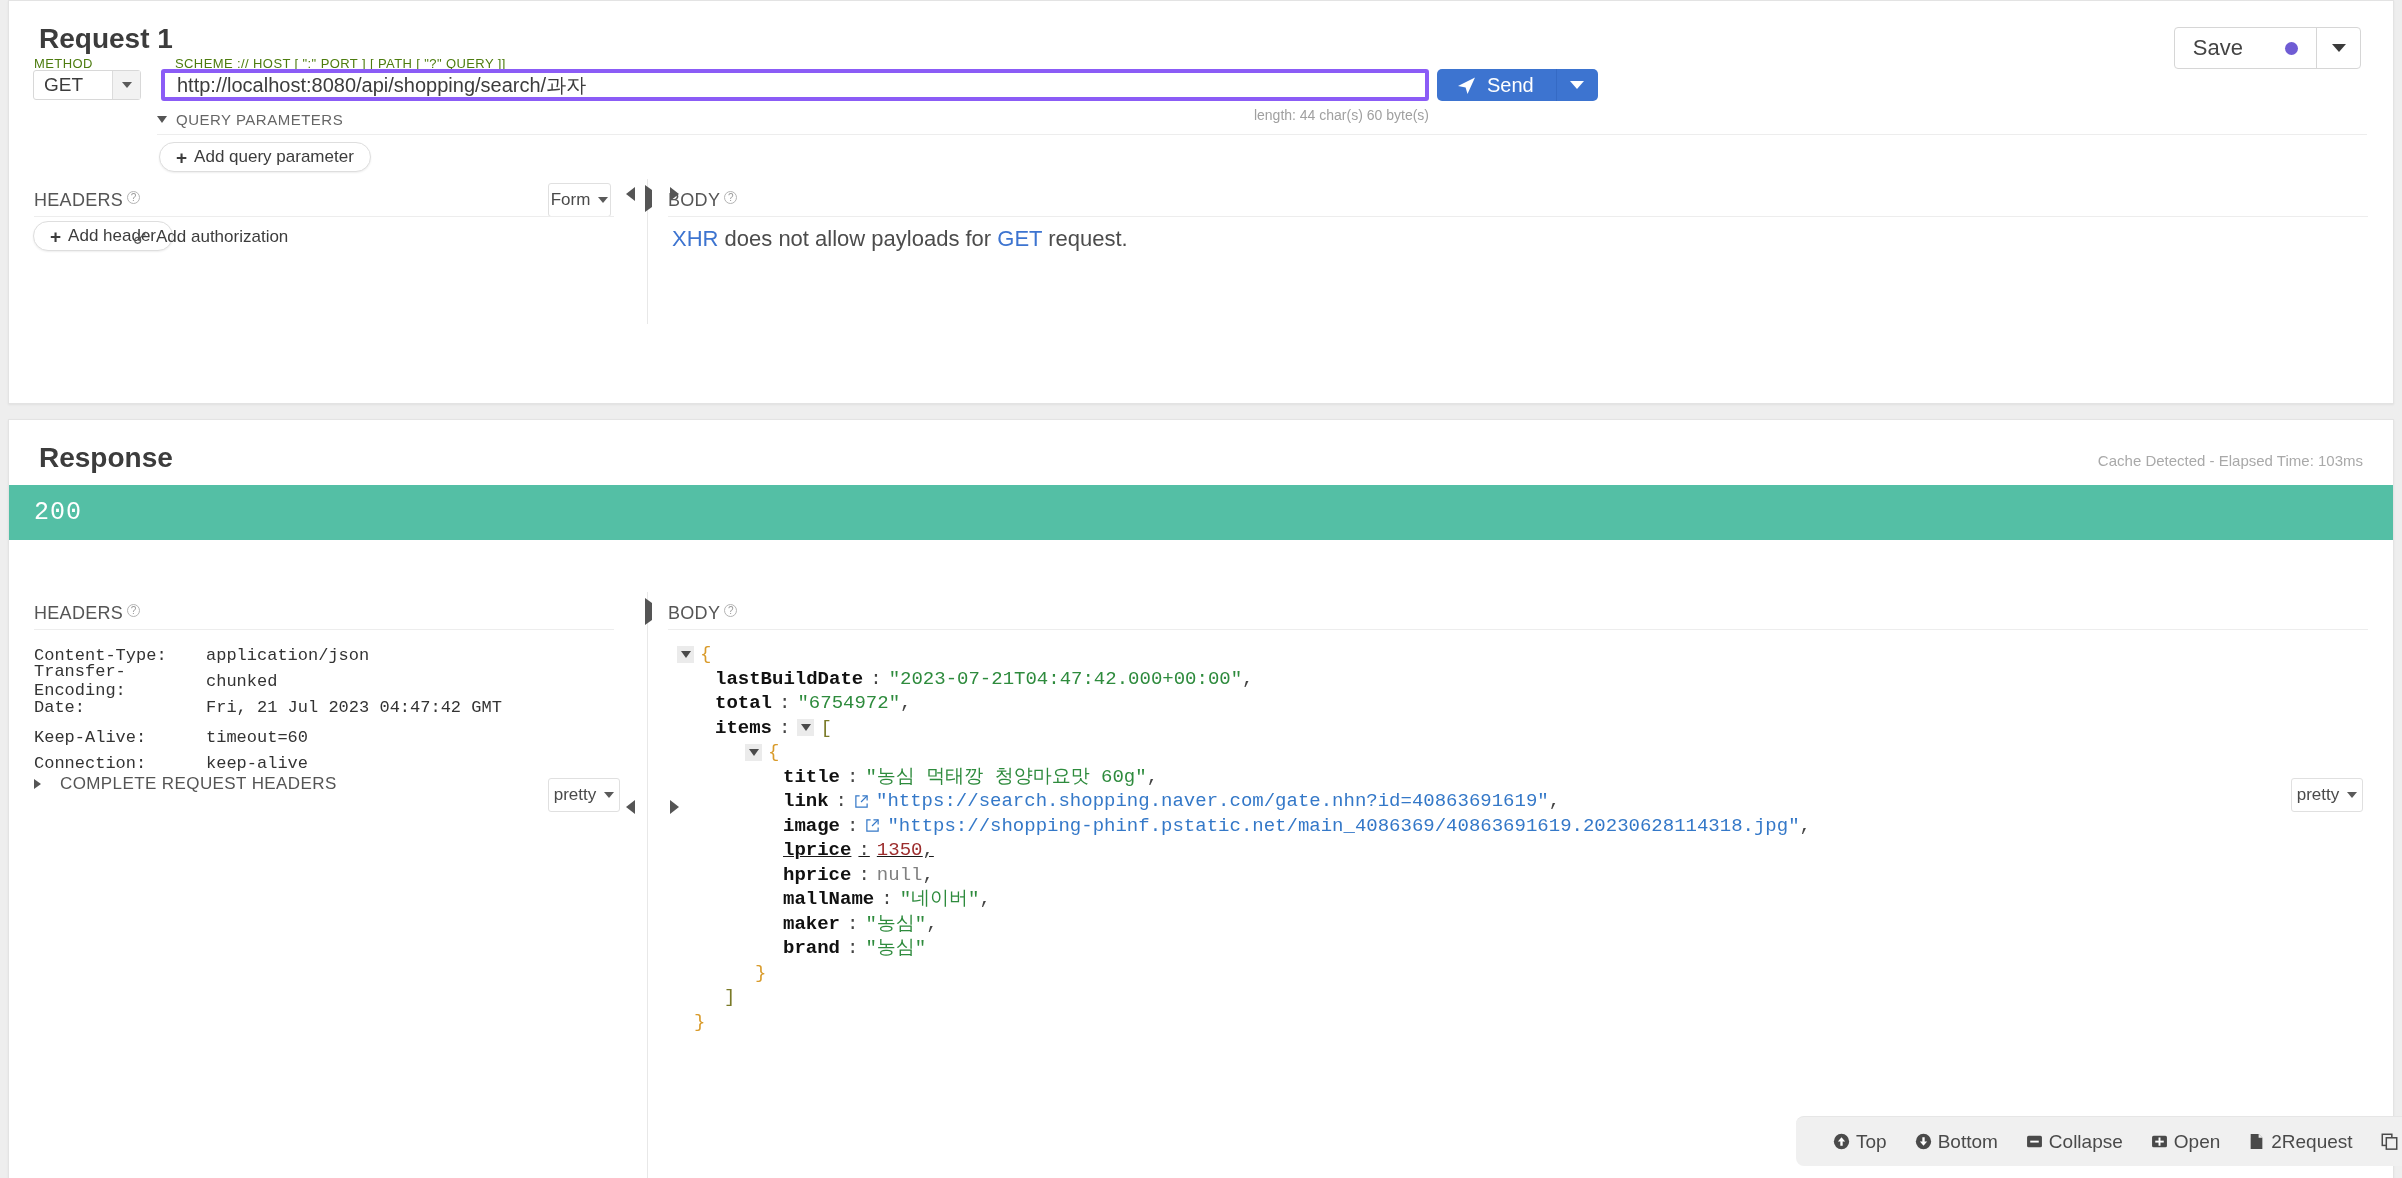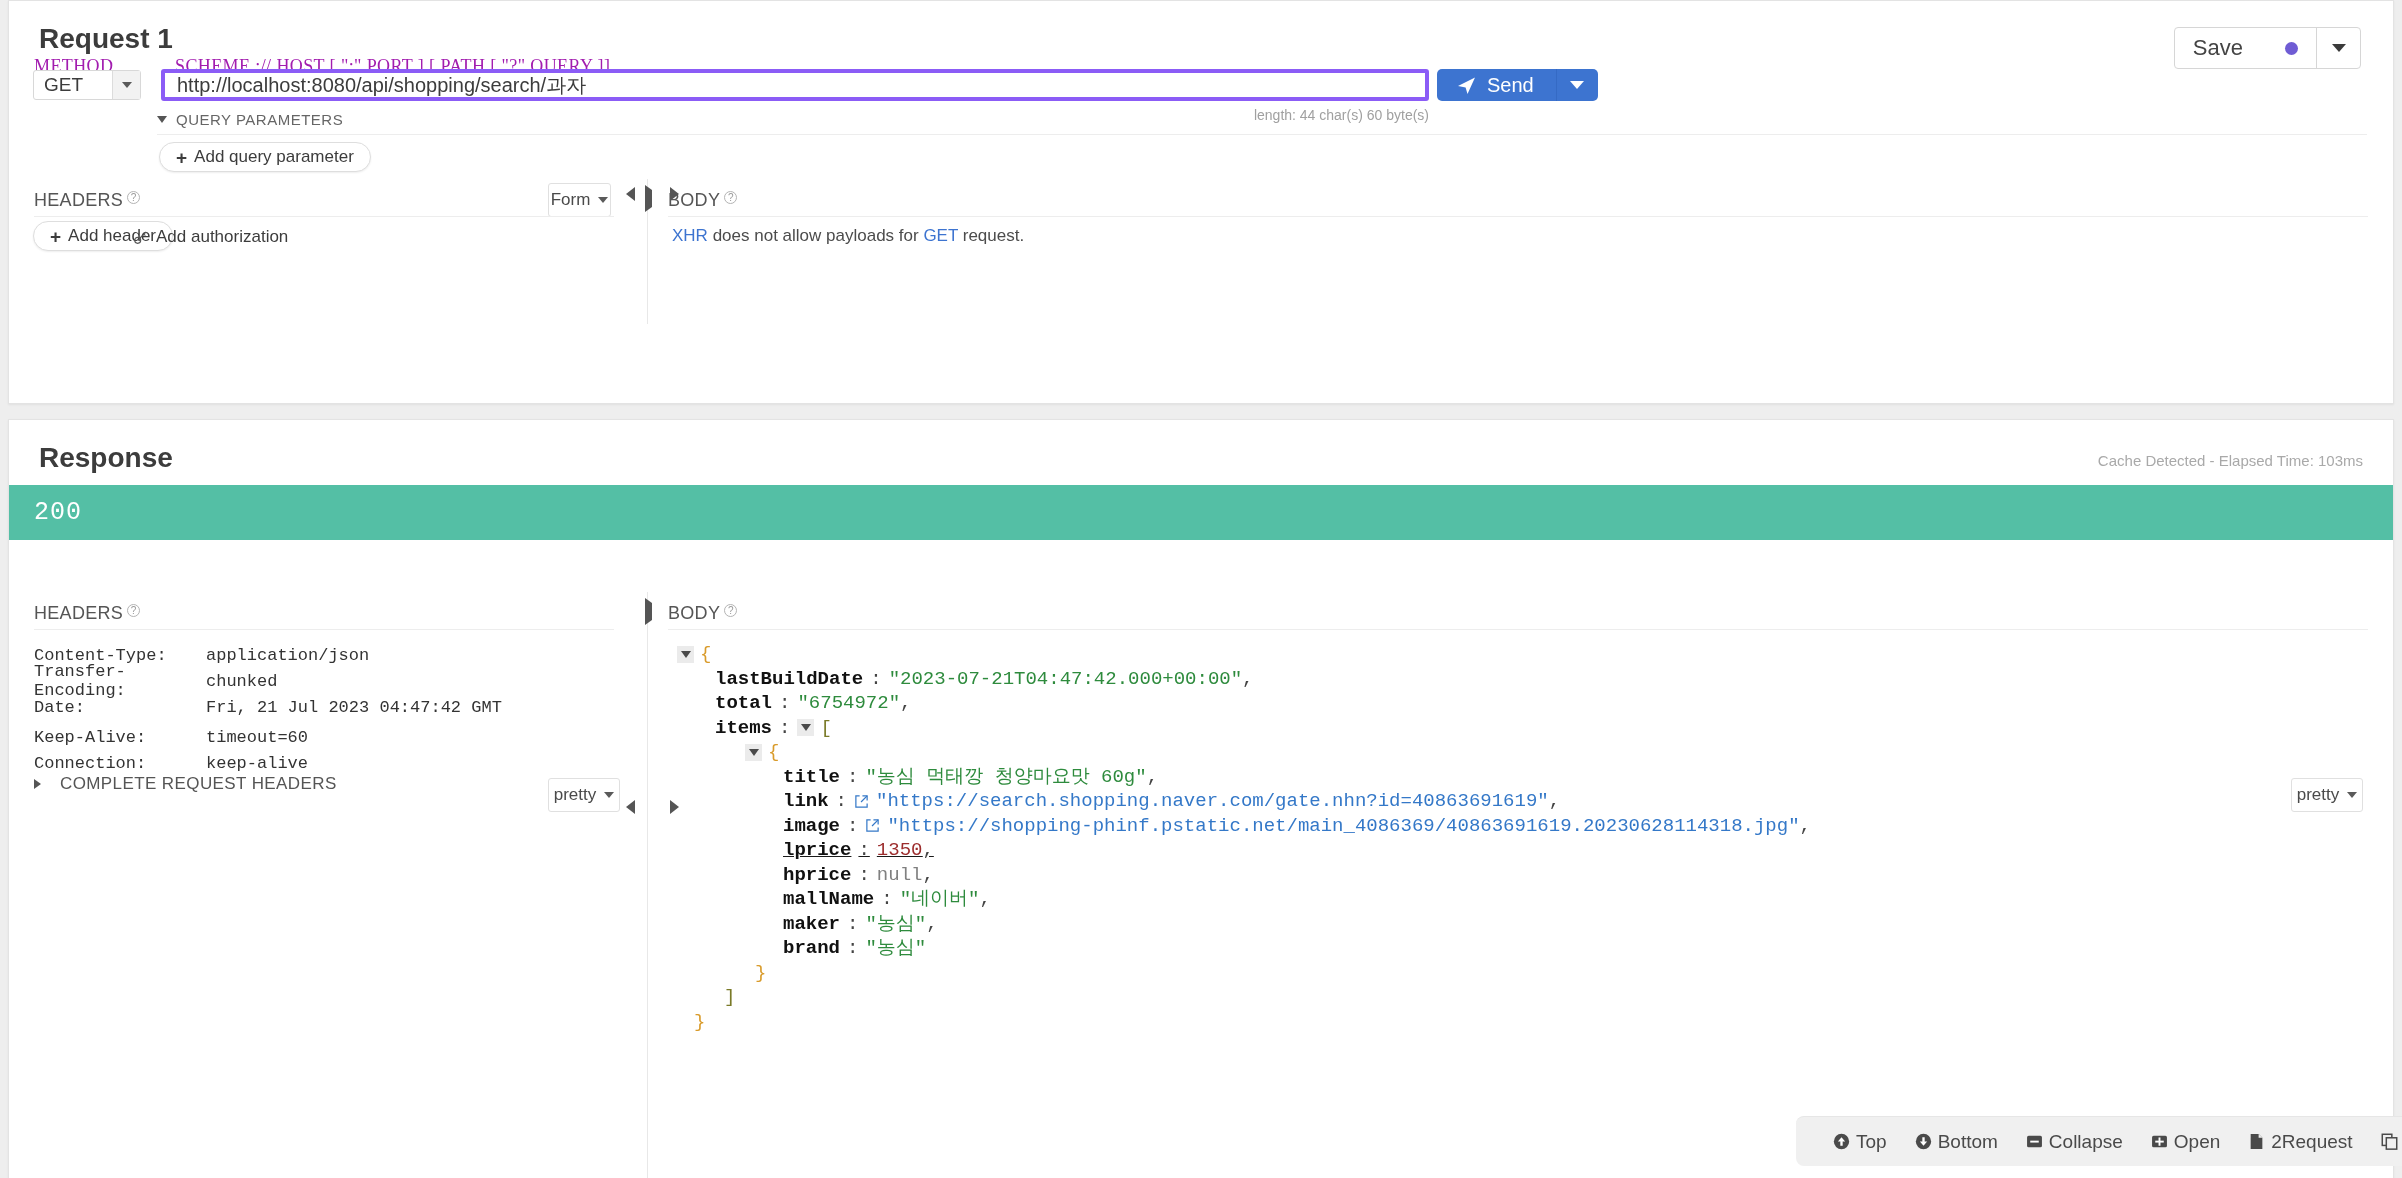--- a/index.html
+++ b/index.html
@@ -51,22 +51,22 @@
     border-left: 5px solid transparent; border-right: 5px solid transparent;
     border-top: 6px solid #5a5a5a;
   }
   .caret-down.white {
     border-left: 7px solid transparent; border-right: 7px solid transparent;
     border-top: 8px solid #ffffff;
   }
 
   
   .lbl-small {
-    font-size: 18px; letter-spacing: .4px; color: #a21caf;
-    font-family: Liberation Serif, serif;
+    font-size: 13px; letter-spacing: .4px; color: #4d7c0f;
+    font-family: Liberation Sans, sans-serif;
   }
   .method-lbl { position: absolute; left: 25px; top: 55px; }
   .scheme-lbl { position: absolute; left: 166px; top: 55px; }
 
   .method-select {
     position: absolute; left: 24px; top: 69px;
     width: 108px; height: 30px;
     border: 1px solid #d8d8d8; border-radius: 3px;
     background: #fff; display: flex; align-items: center;
     cursor: pointer;
@@ -163,21 +163,21 @@
   .nav-left, .nav-right {
     width: 26px; display: flex; align-items: center; justify-content: center; cursor: pointer;
   }
   .arrow-l { width: 0; height: 0; border-top: 7px solid transparent; border-bottom: 7px solid transparent; border-right: 9px solid #555; }
   .arrow-r { width: 0; height: 0; border-top: 7px solid transparent; border-bottom: 7px solid transparent; border-left: 9px solid #555; }
 
   .vdiv { position: absolute; width: 1px; background: #e8e8e8; }
 
   .req-body-lbl { position: absolute; left: 659px; top: 189px; }
   .req-body-rule { position: absolute; left: 659px; top: 215px; width: 1700px; height: 1px; background: #ededed; }
-  .xhr-note { position: absolute; left: 663px; top: 225px; font-size: 17px; color: #4c4c4c; }
+  .xhr-note { position: absolute; left: 663px; top: 225px; font-size: 22px; color: #4c4c4c; }
   .lnk { color: #3d74d0; }
 
   
   .resp-title { position: absolute; left: 30px; top: 22px; font-size: 28px; font-weight: bold; color: #3c3c3c; }
   .cache-note { position: absolute; right: 30px; top: 32px; font-size: 15px; color: #a9a9a9; }
   .status-bar {
     position: absolute; left: 0; top: 65px; width: 2384px; height: 55px;
     background: #54bfa5; color: #fff;
     font-family: "Liberation Mono", monospace;
     font-size: 25px; display: flex; align-items: center; padding-left: 25px;

